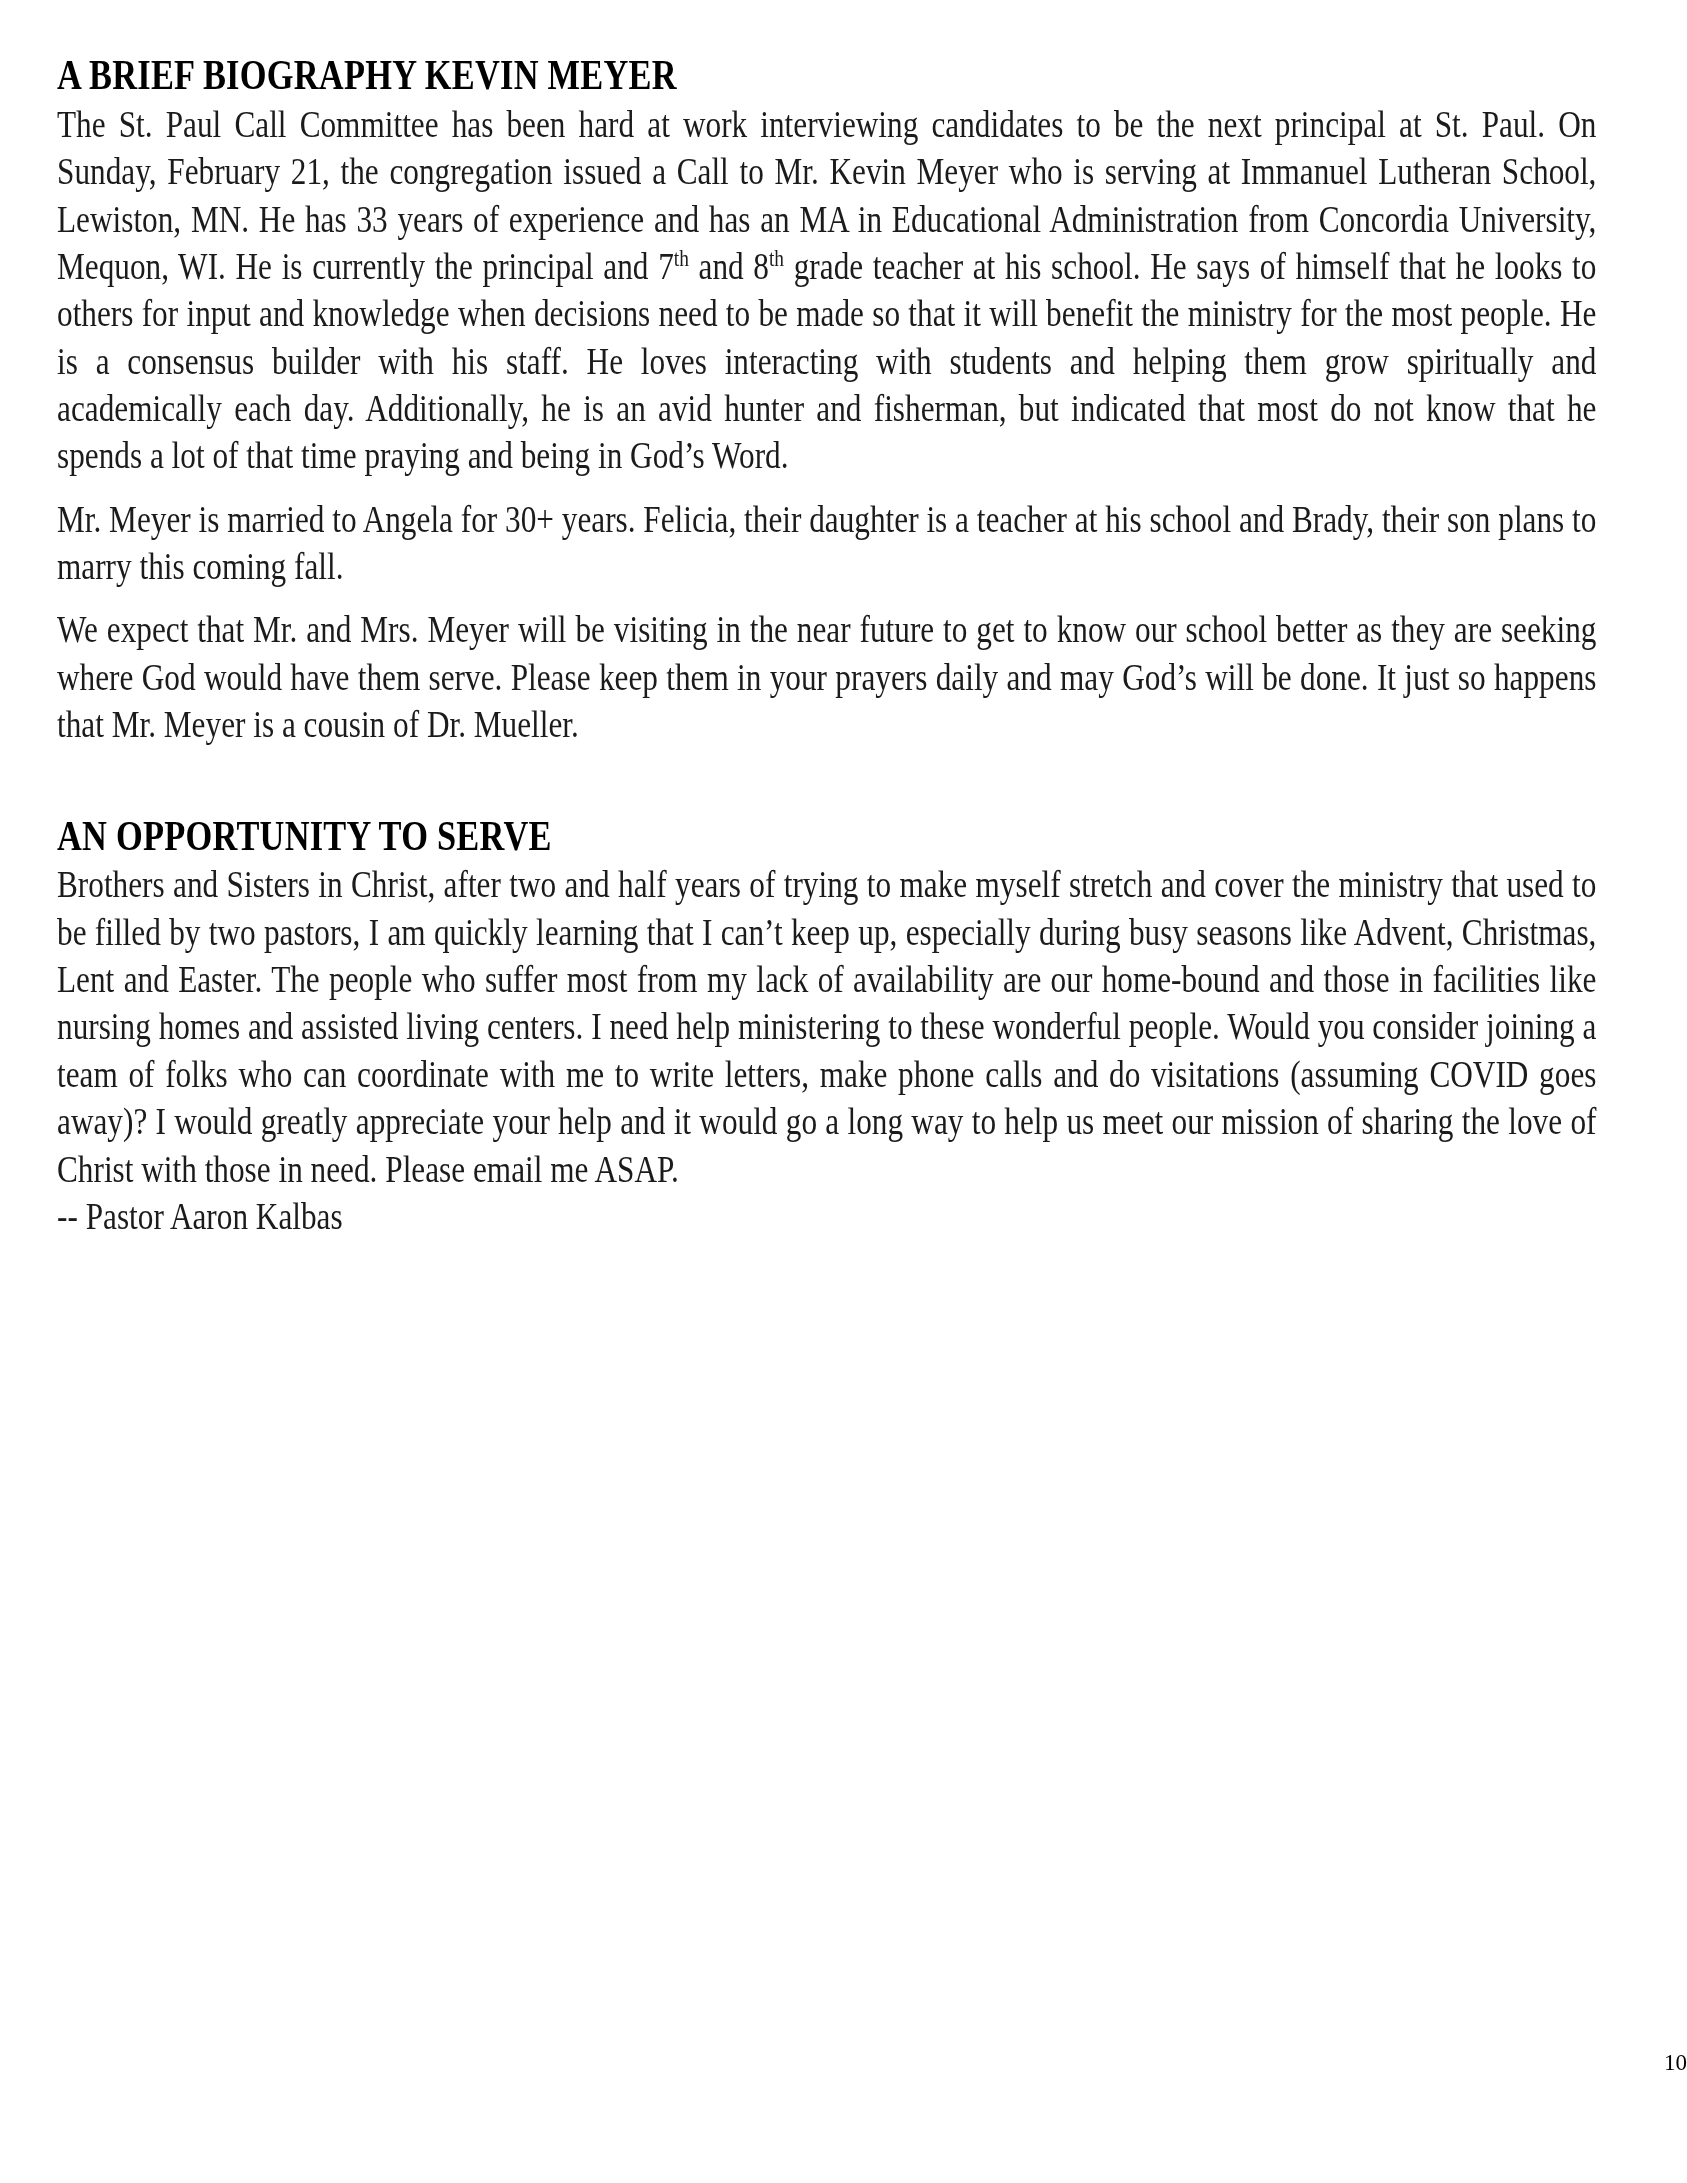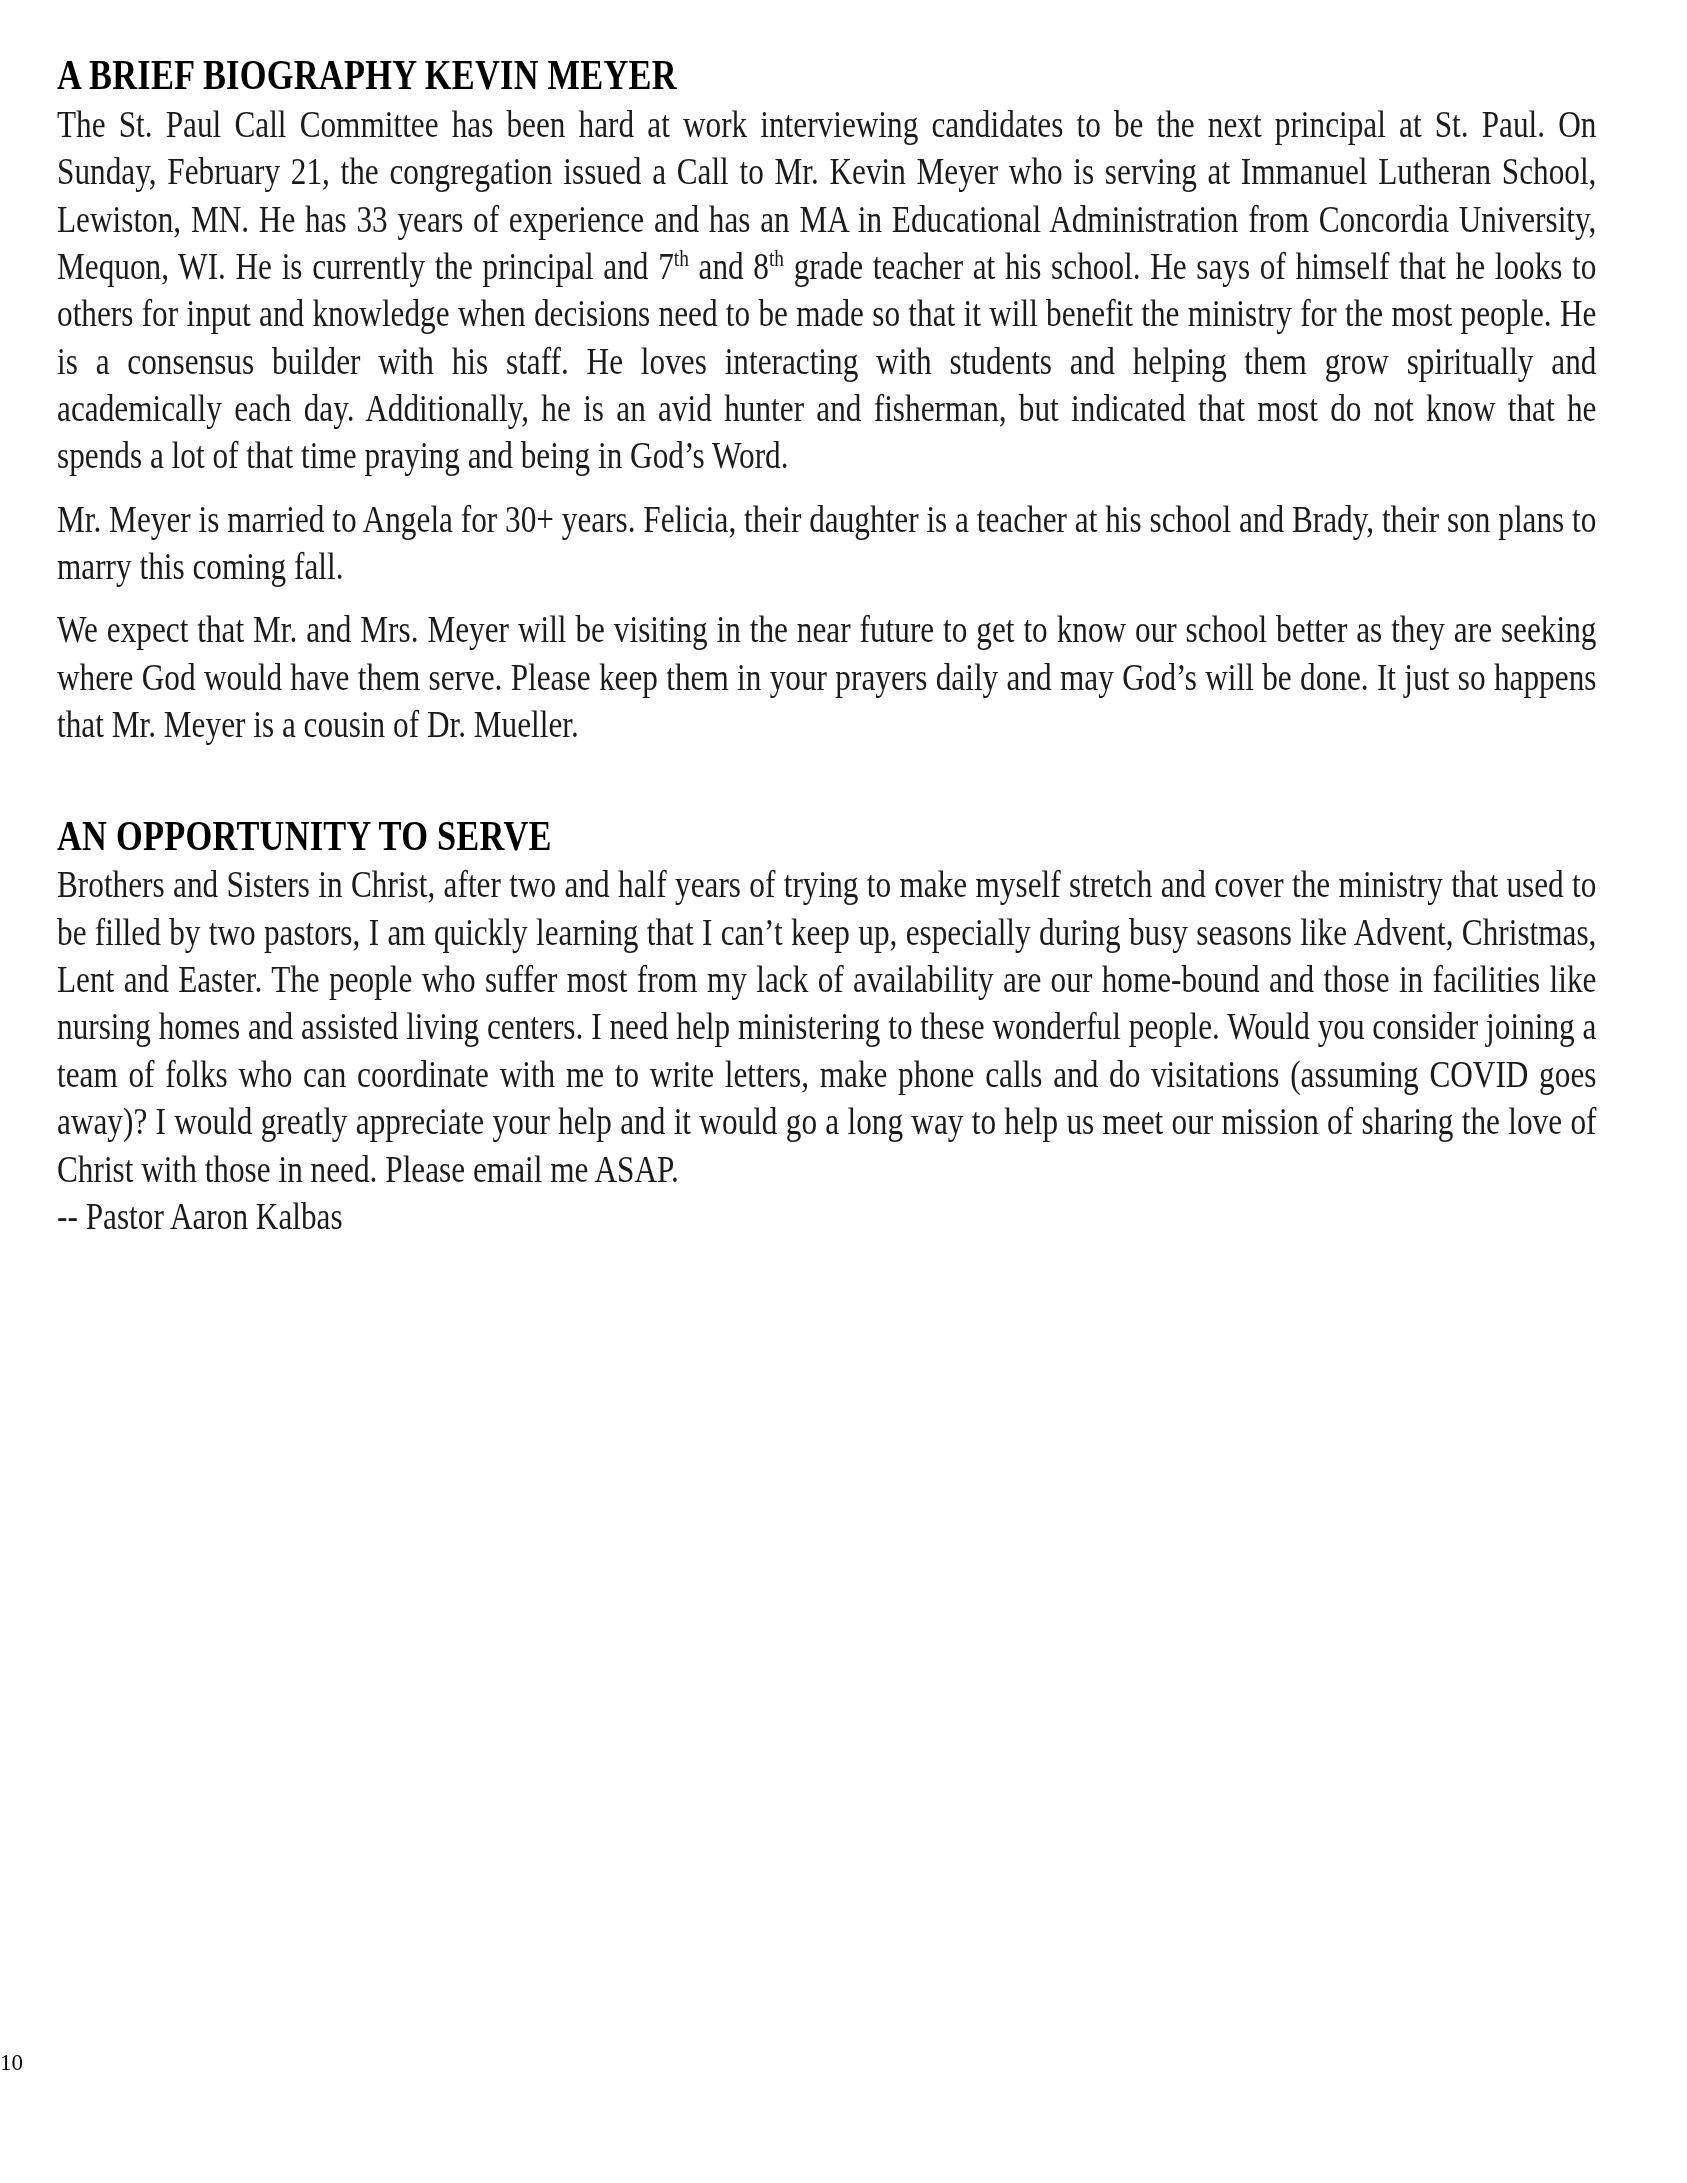--- a/index.html
+++ b/index.html
@@ -83,21 +83,21 @@
   }
   .gap-lg { height: 65px; }
   .gap-xl { height: 101px; }
 
   
   .page-number {
     position: absolute;
     left: 0;
     right: 0;
     top: 2050px;
-    text-align: left;
+    text-align: right;
     font-family: "Liberation Serif", "DejaVu Serif", serif;
     font-size: 23px;
     color: #000000;
   }
 </style>
 </head>
 <body>
 
 <div class="page">
   <div class="content">

